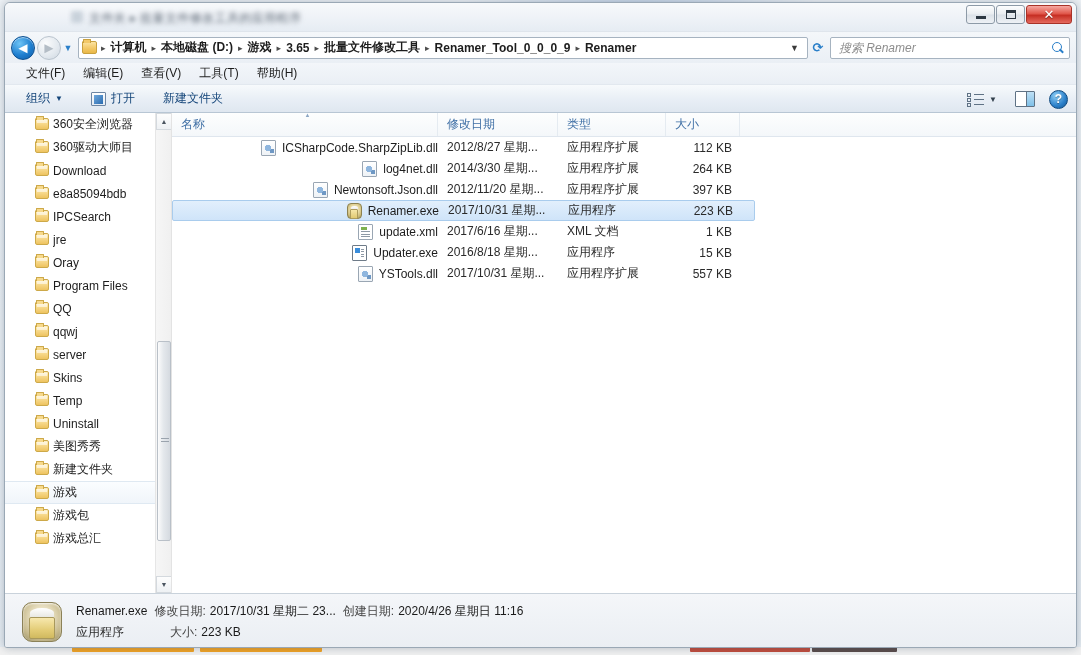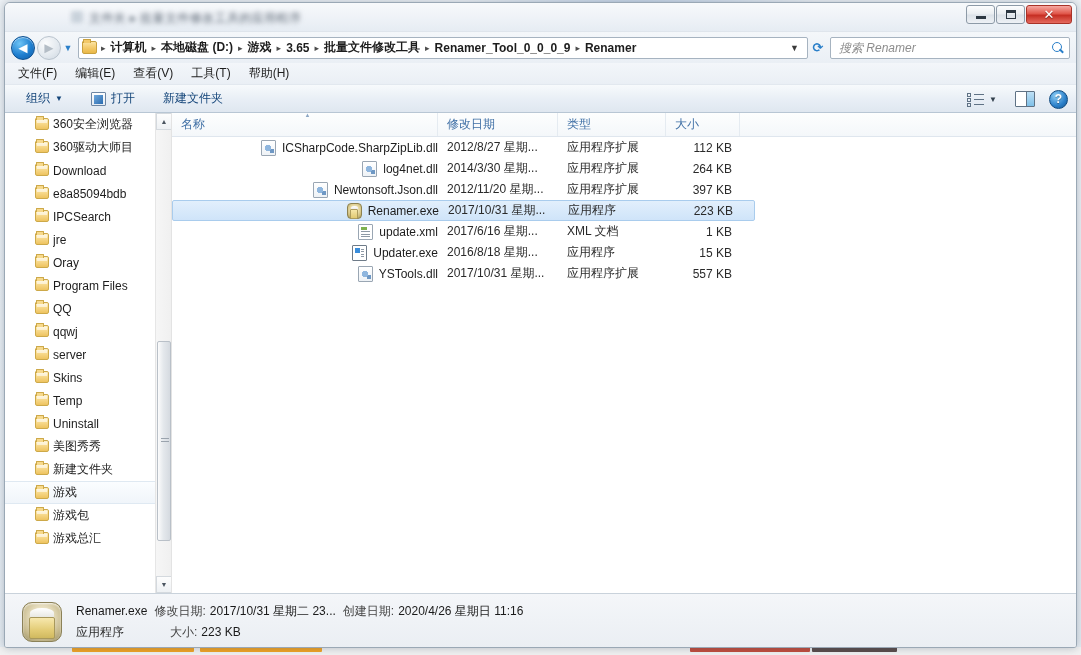--- a/index.html
+++ b/index.html
@@ -160,21 +160,21 @@
   }
   .mag:after{
     content:''; position:absolute; left:8px; top:9px; width:5px;height:1.8px;
     background:#2a7fc9; transform:rotate(45deg);
   }
 
   
   .menubar {
     height: 22px;
     background: linear-gradient(180deg,#f3f6fa 0%, #eaeff5 100%);
-    display:flex; align-items:center; padding-left:4px;
+    display:flex; align-items:center; padding-left:12px;
     border-bottom:1px solid #e2e8ef;
   }
   .menu-item {
     font-size:12px; color:#1d1d1d; padding:2px 9px; cursor:pointer; border-radius:2px;
   }
 
   
   .toolbar {
     position:relative;
     height: 28px;

